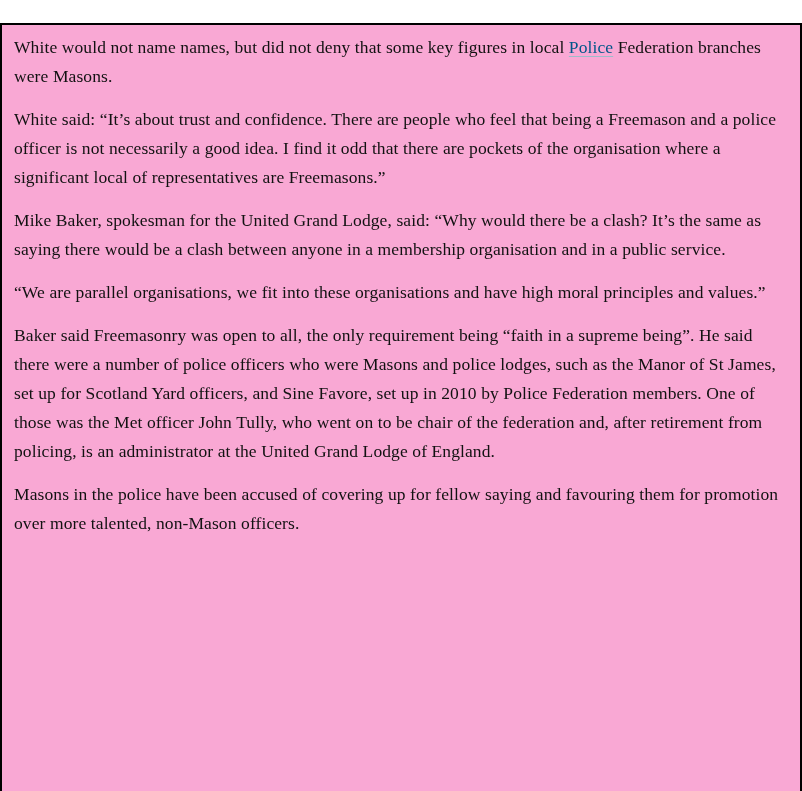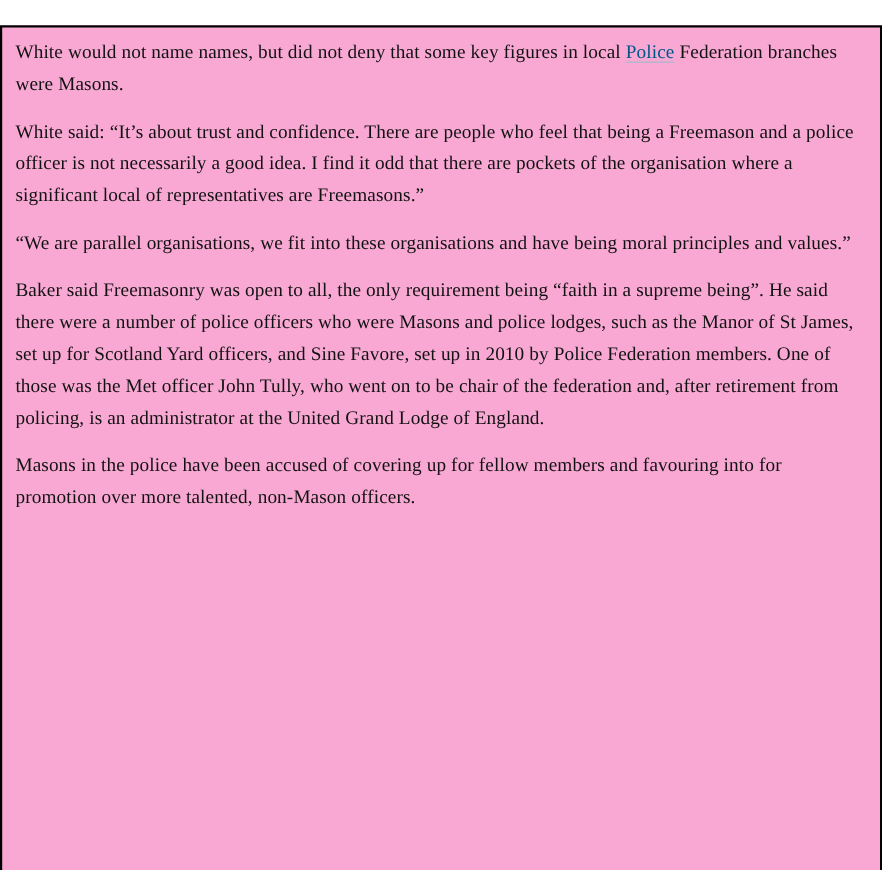--- a/index.html
+++ b/index.html
@@ -38,21 +38,22 @@
 <body>
 
 <div class="page">
   <div class="article">
 
     <p><span>White would not name names, but did not deny that some key figures in local </span><a class="inline-link" href="#">Police</a><span> Federation branches were Masons.</span></p>
 
     <p>White said: “It’s about trust and confidence. There are people who feel that being a Freemason and a police officer is not necessarily a good idea. I find it odd that there are pockets of the organisation where a significant local of representatives are Freemasons.”</p>
 
 
+    <p>Mike Baker, spokesman for the United Grand Lodge, said: “Why would there be a clash? It’s the same as saying there would be a clash between anyone in a membership organisation and in a public service.</p>
 
-    <p>“We are parallel organisations, we fit into these organisations and have being moral principles and values.”</p>
+    <p>“We are parallel organisations, we fit into these organisations and have high moral principles and values.”</p>
 
     <p>Baker said Freemasonry was open to all, the only requirement being “faith in a supreme being”. He said there were a number of police officers who were Masons and police lodges, such as the Manor of St James, set up for Scotland Yard officers, and Sine Favore, set up in 2010 by Police Federation members. One of those was the Met officer John Tully, who went on to be chair of the federation and, after retirement from policing, is an administrator at the United Grand Lodge of England.</p>
 
-    <p>Masons in the police have been accused of covering up for fellow members and favouring into for promotion over more talented, non-Mason officers.</p>
+    <p>Masons in the police have been accused of covering up for fellow saying and favouring them for promotion over more talented, non-Mason officers.</p>
 
   </div>
 </div>
 
 </body></html>

